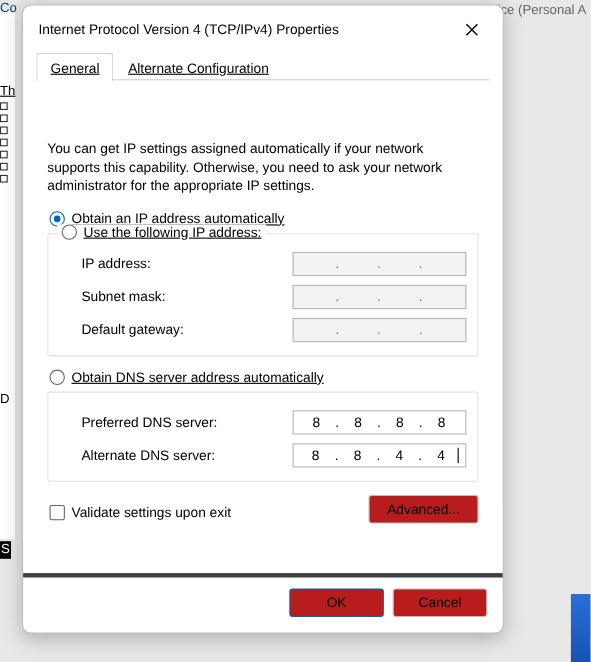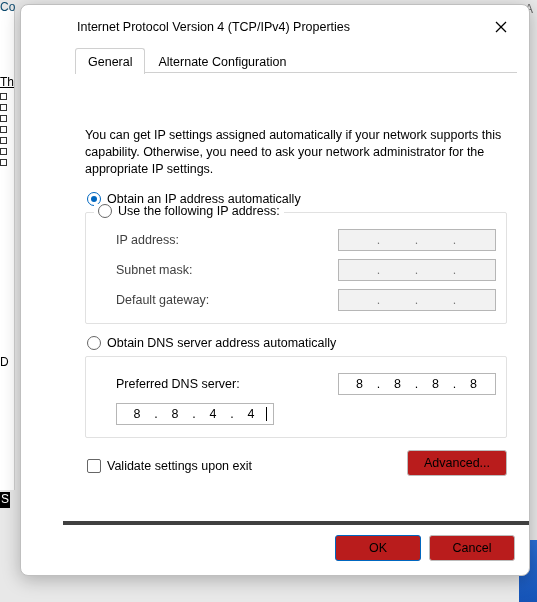--- a/index.html
+++ b/index.html
@@ -9,54 +9,54 @@
     .bg-frag-3 { position: absolute; left: 0; top: 75px; font-size: 12px; text-decoration: underline; }
     .bg-frag-4 { position: absolute; left: 0; top: 355px; font-size: 12px; }
     .bg-frag-5 { position: absolute; left: 0; top: 492px; width: 10px; height: 16px; background:#000; color:#fff; font-size:12px; text-align:center; }
     .bg-frag-6 { position: absolute; right: 0; bottom: 0; width: 18px; height: 62px; background: linear-gradient(#2a6fd6,#1553b6); }
     .white-panel { position: absolute; left: 0; top: 10px; width: 15px; height: 480px; background: #fff; border-right: 1px solid #d0d0d0; }
     .stub-square { width:7px; height:7px; border:1px solid #333; background:#fff; margin-bottom:4px; }
 
     .dialog {
       position: absolute;
       left: 20px; top: 4px;
-      width: 510px; height: 572px;
+      width: 438px; height: 572px;
       background: #fff;
       border: 1px solid #bfbfbf;
       border-radius: 8px;
       box-shadow: 0 4px 18px rgba(0,0,0,0.25);
-      display: flex; flex-direction: column; padding-left: 42px;
+      display: flex; flex-direction: column;
     }
     .titlebar {
       display:flex; align-items:center; justify-content:space-between;
       padding: 10px 14px 8px 14px;
       font-size: 12.5px;
     }
     .close-btn { width: 28px; height: 24px; display:flex; align-items:center; justify-content:center; cursor:pointer; }
     .close-btn svg { width: 12px; height: 12px; stroke:#000; stroke-width:1.3; }
 
     .tabstrip { display:flex; gap:0; padding: 0 12px; font-size: 12.5px; position: relative; }
     .tabstrip::after { content:""; position:absolute; left:12px; right:12px; bottom:0; height:1px; background:#d0d0d0; }
-    .tab { padding: 6px 12px 5px; border:1px solid transparent; border-bottom:none; position:relative; top:1px; cursor:pointer; }
+    .tab { padding: 6px 12px 5px; border:1px solid transparent; border-bottom:none; position:relative; top:1px; cursor:pointer;text-decoration:underline; }
     .tab.active { border-color:#d0d0d0; background:#fff; border-radius:3px 3px 0 0; z-index:2; }
 
     .content { flex:1; padding: 14px 22px 8px 22px; font-size: 12.5px; color:#000; }
     .intro { line-height:1.35; margin-bottom: 14px; margin-top: 40px; }
 
     .group { border:1px solid #e1e1e1; border-radius:2px; margin-bottom: 12px; padding: 8px 10px 10px; position:relative; }
-    .radio-row { display:flex; align-items:center; gap:6px; margin: 4px 0; cursor:pointer; }
+    .radio-row { display:flex; align-items:center; gap:6px; margin: 4px 0; cursor:pointer;text-decoration:underline; }
     .radio {
       width:14px; height:14px; border-radius:50%; border:1px solid #666; display:inline-flex; align-items:center; justify-content:center; flex-shrink:0;
     }
     .radio.checked { border-color:#0067c0; }
     .radio.checked .dot { width:6px; height:6px; border-radius:50%; background:#0067c0; }
 
     .field-row { display:flex; align-items:center; justify-content:space-between; margin: 8px 0 2px 20px; }
     .field-label { color:#000; }
-    .field-label.disabled { color:#404040; }
+    .field-label.disabled { color:#000000; }
     .ip-input {
       width:158px; height:22px; border:1px solid #b6b6b6; background:#fff; display:flex; align-items:center; justify-content:center; font-size:12.5px; letter-spacing:1px;
     }
     .ip-input.disabled { background:#f2f2f2; color:#7a7a7a; }
     .oct { width:28px; text-align:center; }
     .dot-sep { width:10px; text-align:center; }
     .caret { display:inline-block; width:1px; height:14px; background:#000; vertical-align:middle; position:relative; top:0; }
 
     .checkbox-row { display:flex; align-items:center; gap:6px; margin: 6px 0 0 2px; cursor:pointer; }
     .checkbox { width:14px; height:14px; border:1px solid #666; border-radius:2px; }
@@ -177,20 +177,21 @@
           <span class="oct">8</span>
             <span class="dot-sep">.</span>
           <span class="oct">8</span>
             <span class="dot-sep">.</span>
           <span class="oct">8</span>
             <span class="dot-sep">.</span>
           <span class="oct">8</span>
         </div>
       </div>
       <div class="field-row">
+        <span class="field-label">Alternate DNS server:</span>
         <div class="ip-input">
           <span class="oct">8</span>
             <span class="dot-sep">.</span>
           <span class="oct">8</span>
             <span class="dot-sep">.</span>
           <span class="oct">4</span>
             <span class="dot-sep">.</span>
           <span class="oct">4</span>
             <span class="caret"></span>
         </div>

